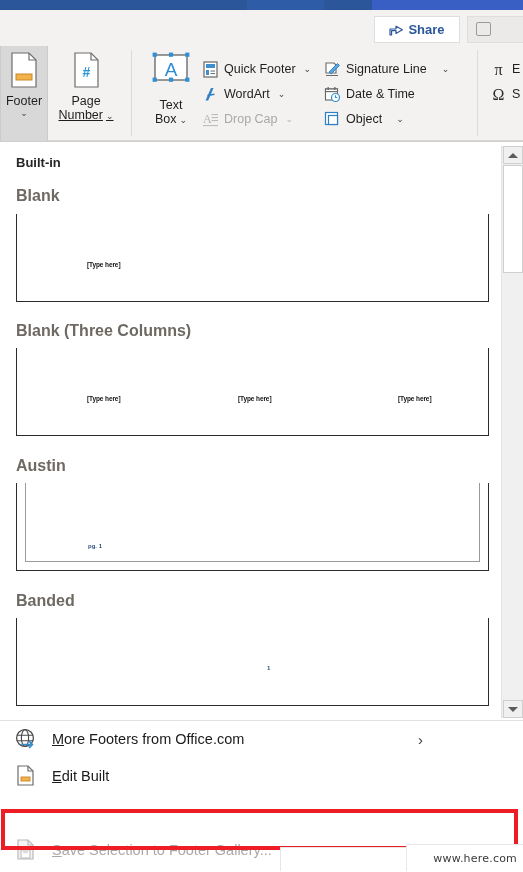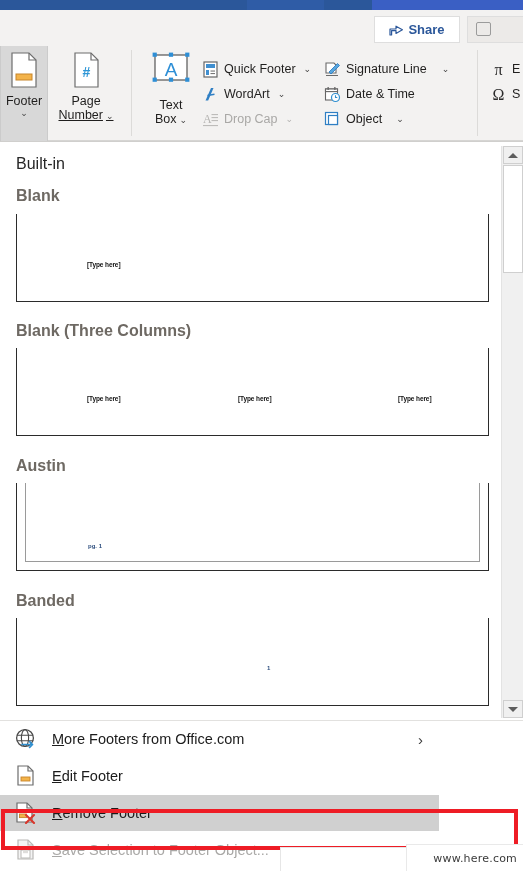--- a/index.html
+++ b/index.html
@@ -75,21 +75,21 @@
   .gallery {
     position:absolute; left:0; top:141px; width:523px; height:731px;
     background:#ffffff; border:1px solid #d0cfcd; border-left:none; border-right:none;
   }
   .gal-scroll {
     position:absolute; left:0; top:0; width:497px; height:575px;
     background:#ffffff; overflow:hidden;
   }
   .built-in {
     position:absolute; left:16px; top:13px;
-    font-size:16px; font-weight:normal; color:#262626;
+    font-size:13px; font-weight:bold; color:#262626;
   }
   .item-title {
     position:absolute; left:16px;
     font-size:16px; font-weight:bold; color:#6e6963;
   }
   .preview {
     position:absolute; left:16px; width:473px; background:#fff;
     border-left:1px solid #2b2b2b; border-right:1px solid #2b2b2b;
     border-bottom:1px solid #2b2b2b; border-top:none;
     overflow:hidden;
@@ -379,45 +379,34 @@
     </div>
 
     <div class="mitem" style="top:37px;">
       <span class="micon">
         <svg width="24" height="23" viewBox="0 0 24 23">
           <path d="M4 2 H14 L19 7 V21 H4 Z" fill="#ffffff" stroke="#6d6d6d" stroke-width="1.2"></path>
           <path d="M14 2 V7 H19" fill="none" stroke="#6d6d6d" stroke-width="1.2"></path>
           <rect x="7" y="13" width="9" height="4" fill="#f3b34a" stroke="#c8852a" stroke-width="0.9"></rect>
         </svg>
       </span>
-      <span class="mlabel"><span class="u">E</span><span>dit Footer</span></span>
-    </div>
-
-    <div class="mitem hl" style="top:74px;">
-      <span class="micon">
-        <svg width="24" height="23" viewBox="0 0 24 23">
-          <path d="M3 2 H13 L18 7 V21 H3 Z" fill="#ffffff" stroke="#6d6d6d" stroke-width="1.2"></path>
-          <path d="M13 2 V7 H18" fill="none" stroke="#6d6d6d" stroke-width="1.2"></path>
-          <rect x="5.5" y="13" width="7" height="3.6" fill="#f3b34a" stroke="#c8852a" stroke-width="0.9"></rect>
-          <path d="M12 14 L20 22 M20 14 L12 22" stroke="#d8372c" stroke-width="2.1" stroke-linecap="round"></path>
-        </svg>
-      </span>
-      <span class="mlabel"><span class="u">R</span><span>emove Footer</span></span>
-    </div>
+      <span class="mlabel"><span class="u">E</span><span>dit Built</span></span>
+    </div>
+
 
     <div class="mitem dis" style="top:111px;">
       <span class="micon">
         <svg width="24" height="23" viewBox="0 0 24 23">
           <path d="M4 2 H14 L19 7 V21 H4 Z" fill="#f4f4f4" stroke="#b9b8b6" stroke-width="1.2"></path>
           <path d="M14 2 V7 H19" fill="none" stroke="#b9b8b6" stroke-width="1.2"></path>
           <rect x="7" y="12" width="9" height="8" fill="#ffffff" stroke="#b9b8b6" stroke-width="1"></rect>
           <rect x="9" y="12" width="5" height="3.2" fill="#dedddb"></rect>
         </svg>
       </span>
-      <span class="mlabel"><span class="u">S</span><span>ave Selection to Footer Object...</span></span>
+      <span class="mlabel"><span class="u">S</span><span>ave Selection to Footer Gallery...</span></span>
     </div>
 
     <div class="redbox"></div>
   </div>
 
   <div class="pagefold"></div>
   <div class="wm-bg"></div>
   <div class="wm">www.here.com</div>
 </div>
 

